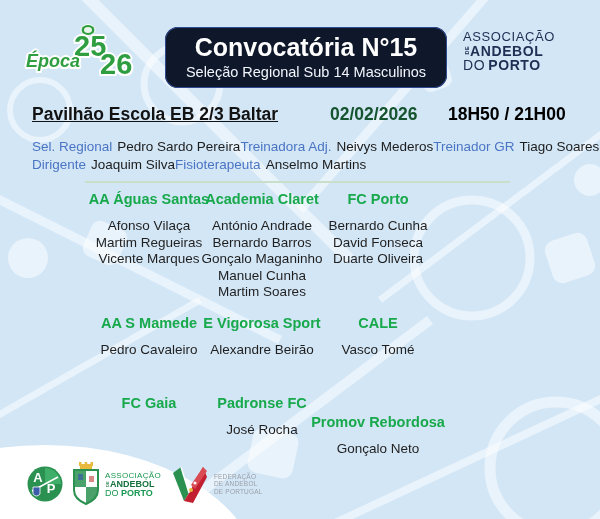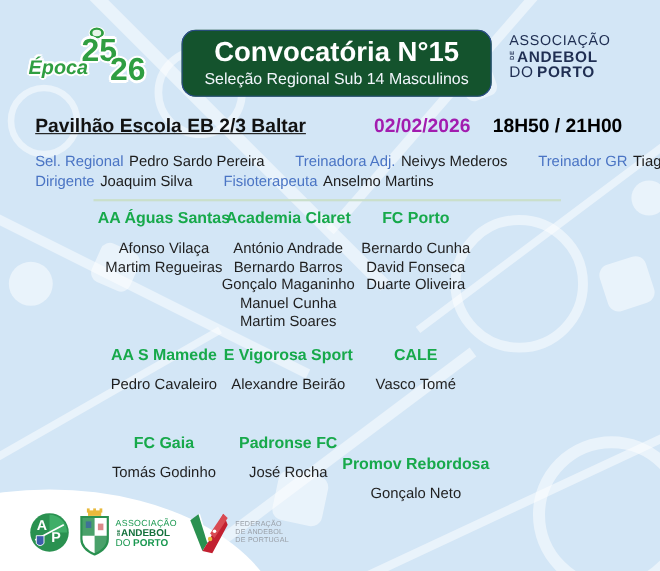--- a/index.html
+++ b/index.html
@@ -17,39 +17,39 @@
   .epoca .num, .epoca .word{
     position:absolute;color:#2f9e41;font-weight:bold;
     text-shadow:-2px 0 #fff,2px 0 #fff,0 -2px #fff,0 2px #fff,
                 -1.5px -1.5px #fff,1.5px -1.5px #fff,-1.5px 1.5px #fff,1.5px 1.5px #fff;
   }
   .epoca .crest{position:absolute;left:54px;top:0px;}
   .epoca .n25{left:48px;top:6px;font-size:29px;}
   .epoca .n26{left:74px;top:24px;font-size:29px;}
   .epoca .word{left:0px;top:27px;font-size:18px;font-style:italic;letter-spacing:0px;}
   .title-box{
-    left:165px;top:27px;width:282px;height:61px;background:#14532d;
+    left:165px;top:27px;width:282px;height:61px;background:#0f172a;
     border-radius:13px;display:flex;flex-direction:column;align-items:center;
     justify-content:center;z-index:2;box-shadow:0 0 0 1px #2e4c92 inset;
   }
   .title-box .title{color:#fff;font-size:25px;font-weight:bold;line-height:27px;}
   .title-box .subtitle{color:#f2f6fc;font-size:14.5px;line-height:19px;margin-top:2px;}
   .aap-logo{left:463px;top:30px;color:#1f2e52;z-index:2;line-height:14px;}
   .aap-logo .l1{font-size:13px;font-weight:500;letter-spacing:0.6px;}
   .aap-logo .l2,.aap-logo .l3{font-size:14px;letter-spacing:0.6px;display:flex;align-items:center;}
   .aap-logo .de{font-size:5.5px;font-weight:bold;transform:rotate(-90deg);width:7px;display:inline-block;}
   .aap-logo b{font-weight:800;}
   .aap-logo .do{font-weight:400;margin-right:3px;}
   
   .venue{left:32px;top:104px;font-size:17.5px;font-weight:bold;color:#121212;z-index:2;text-decoration:underline;}
-  .date{left:330px;top:104px;font-size:17.5px;font-weight:bold;color:#a21caf;z-index:2;margin-left:10px;}
+  .date{left:330px;top:104px;font-size:17.5px;font-weight:bold;color:#14532d;z-index:2;}
   .time{left:448px;top:104px;font-size:17.5px;font-weight:bold;color:#000000;z-index:2;}
   
   .staff{left:32px;top:138px;width:545px;z-index:2;font-size:13.5px;}
-  .staff-row{display:flex;column-gap:28px;line-height:18px;white-space:nowrap;}
+  .staff-row{display:flex;line-height:18px;white-space:nowrap;}
   .staff-pair .lbl{color:#4a74c4;margin-right:5px;}
   .staff-pair .val{color:#1c1c1c;}
   .divider{left:85px;top:181px;width:425px;height:2px;background:#cadfca;z-index:2;}
   
   .team{width:180px;text-align:center;z-index:2;}
   .team-name{font-size:14.5px;font-weight:bold;color:#17a94b;line-height:16px;margin-bottom:11px;}
   .player{font-size:13.5px;color:#1f1f1f;line-height:16.5px;}
   
   .footer-logos{left:26px;top:458px;height:52px;display:flex;align-items:center;z-index:2;}
   .assoc-text{margin-left:4px;line-height:9px;}
@@ -141,20 +141,21 @@
     </span>
   </div>
 </div>
 
 <div class="abs divider"></div>
 
 <div class="abs team" style="left:59px;top:191px">
   <div class="team-name">AA Águas Santas</div>
   <div class="player">Afonso Vilaça</div>
   <div class="player">Martim Regueiras</div>
+  <div class="player">Vicente Marques</div>
 </div>
 <div class="abs team" style="left:172px;top:191px">
   <div class="team-name">Academia Claret</div>
   <div class="player">António Andrade</div>
   <div class="player">Bernardo Barros</div>
   <div class="player">Gonçalo Maganinho</div>
   <div class="player">Manuel Cunha</div>
   <div class="player">Martim Soares</div>
 </div>
 <div class="abs team" style="left:288px;top:191px">
@@ -172,21 +173,20 @@
   <div class="team-name">E Vigorosa Sport</div>
   <div class="player">Alexandre Beirão</div>
 </div>
 <div class="abs team" style="left:288px;top:315px">
   <div class="team-name">CALE</div>
   <div class="player">Vasco Tomé</div>
 </div>
 
 <div class="abs team" style="left:59px;top:395px">
   <div class="team-name">FC Gaia</div>
-  <div class="player">Tomás Godinho</div>
 </div>
 <div class="abs team" style="left:172px;top:395px">
   <div class="team-name">Padronse FC</div>
   <div class="player">José Rocha</div>
 </div>
 <div class="abs team" style="left:288px;top:414px">
   <div class="team-name">Promov Rebordosa</div>
   <div class="player">Gonçalo Neto</div>
 </div>
 

